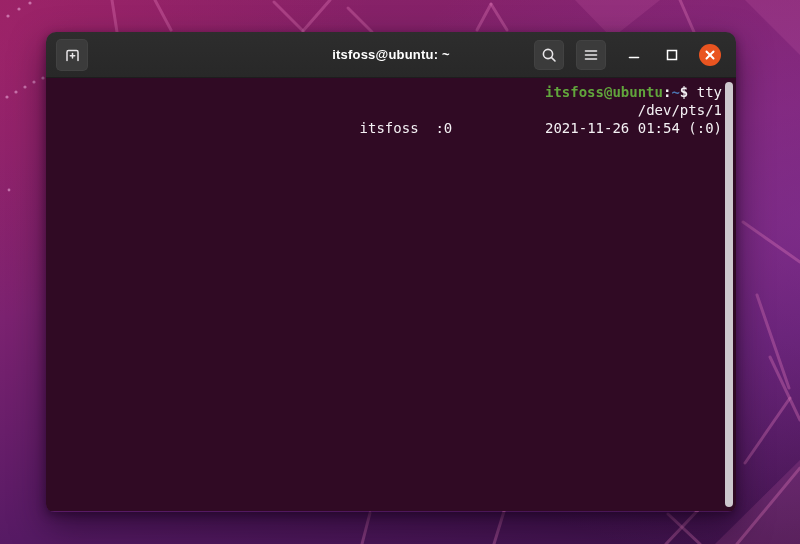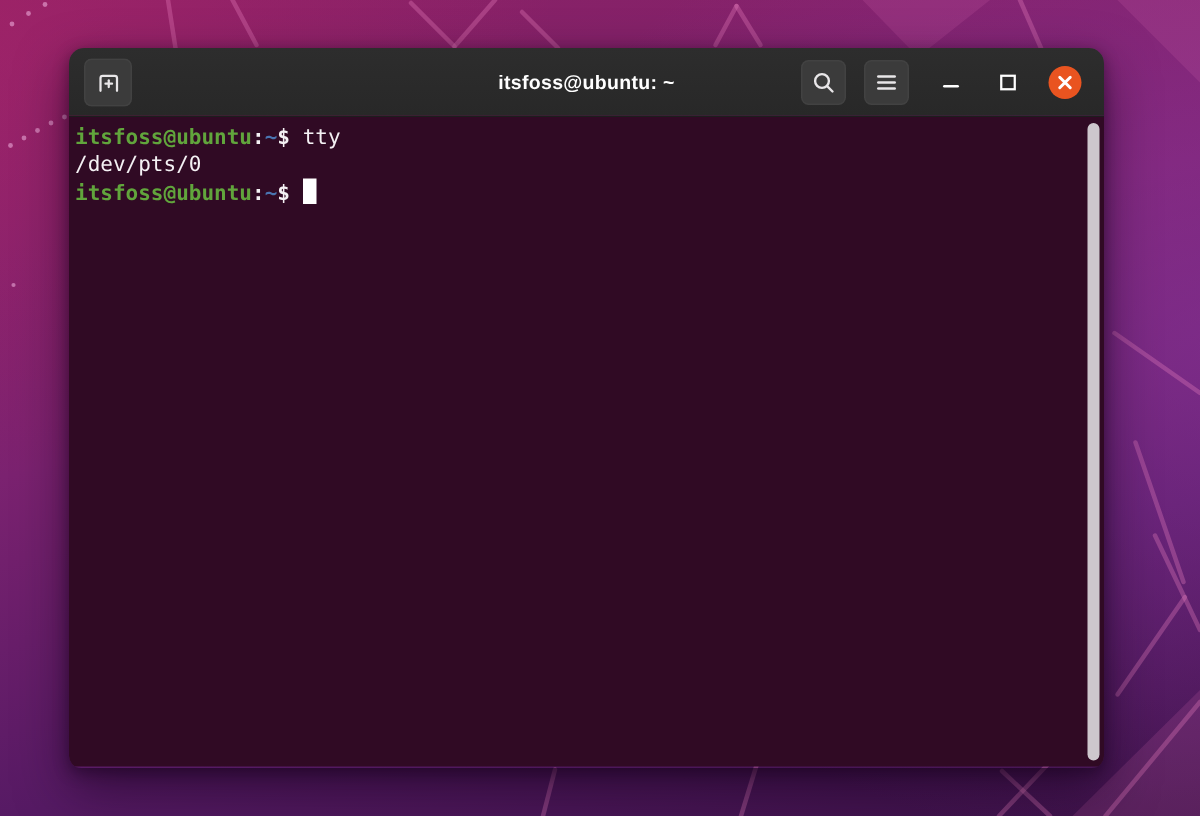--- a/index.html
+++ b/index.html
@@ -6,21 +6,21 @@
     font-family:"Liberation Sans",sans-serif;}
   .desktop{position:relative;width:800px;height:544px;overflow:hidden;
     background:
       radial-gradient(820px 560px at 104% 42%, rgba(148,58,168,.50), rgba(148,58,168,0) 62%),
       radial-gradient(700px 480px at -6% 6%, rgba(190,38,110,.38), rgba(190,38,110,0) 60%),
       linear-gradient(165deg, var(--wallpaper-magenta,#8c2164) 0%, var(--wallpaper-primary,#7b2270) 42%, #561a64 72%, var(--wallpaper-dark,#3b1147) 100%);}
   .mesh{position:absolute;inset:0;}
   
   .window{position:absolute;left:46px;top:32px;width:690px;height:480px;
     border-radius:10px 10px 8px 8px;overflow:hidden;
-    box-shadow:0 14px 34px rgba(20,0,25,.55), 0 3px 10px rgba(20,0,25,.45);}
+    box-shadow:0 14px 34px rgba(20,0,25,.55), 0 3px 10px rgba(20,0,25,.45);text-align:right;}
   .titlebar{position:relative;height:46px;
     background:linear-gradient(var(--titlebar-background,#2d2d2d),#282828);
     border-bottom:1px solid #1d1d1d;box-sizing:border-box;}
   .title{position:absolute;inset:0;display:flex;align-items:center;justify-content:center;
     color:#fff;font-size:13px;font-weight:bold;letter-spacing:.2px;pointer-events:none;}
   .tb-btn{position:absolute;top:8px;width:30px;height:30px;border:0;padding:0;
     background:#3b3b3b;border-radius:5px;display:flex;align-items:center;justify-content:center;
     cursor:pointer;box-shadow:inset 0 0 0 1px rgba(255,255,255,.04);}
   .tb-btn.newtab{left:10px;top:7px;width:32px;height:32px;}
   .tb-btn.search{right:172px;}
@@ -133,24 +133,24 @@
             <line x1="15.5" y1="8.5" x2="8.5" y2="15.5"></line>
           </g>
         </svg>
       </button>
     </div>
 
     <div class="terminal">
 
       <div class="tline"><span class="p-user">itsfoss@ubuntu</span><span class="p-sep">:</span><span class="p-path">~</span><span class="p-sym">$ </span><span class="cmd">tty</span></div>
 
-      <div class="tline">/dev/pts/0</div>
+      <div class="tline">/dev/pts/1</div>
 
 
+      <div class="tline">itsfoss  :0           2021-11-26 01:54 (:0)</div>
 
 
-      <div class="tline"><span class="p-user">itsfoss@ubuntu</span><span class="p-sep">:</span><span class="p-path">~</span><span class="p-sym">$ </span><span class="cmd"></span><span class="cursor"></span></div>
 
       <div class="scrollbar"></div>
     </div>
 
   </div>
 </div>
 
 </body></html>

